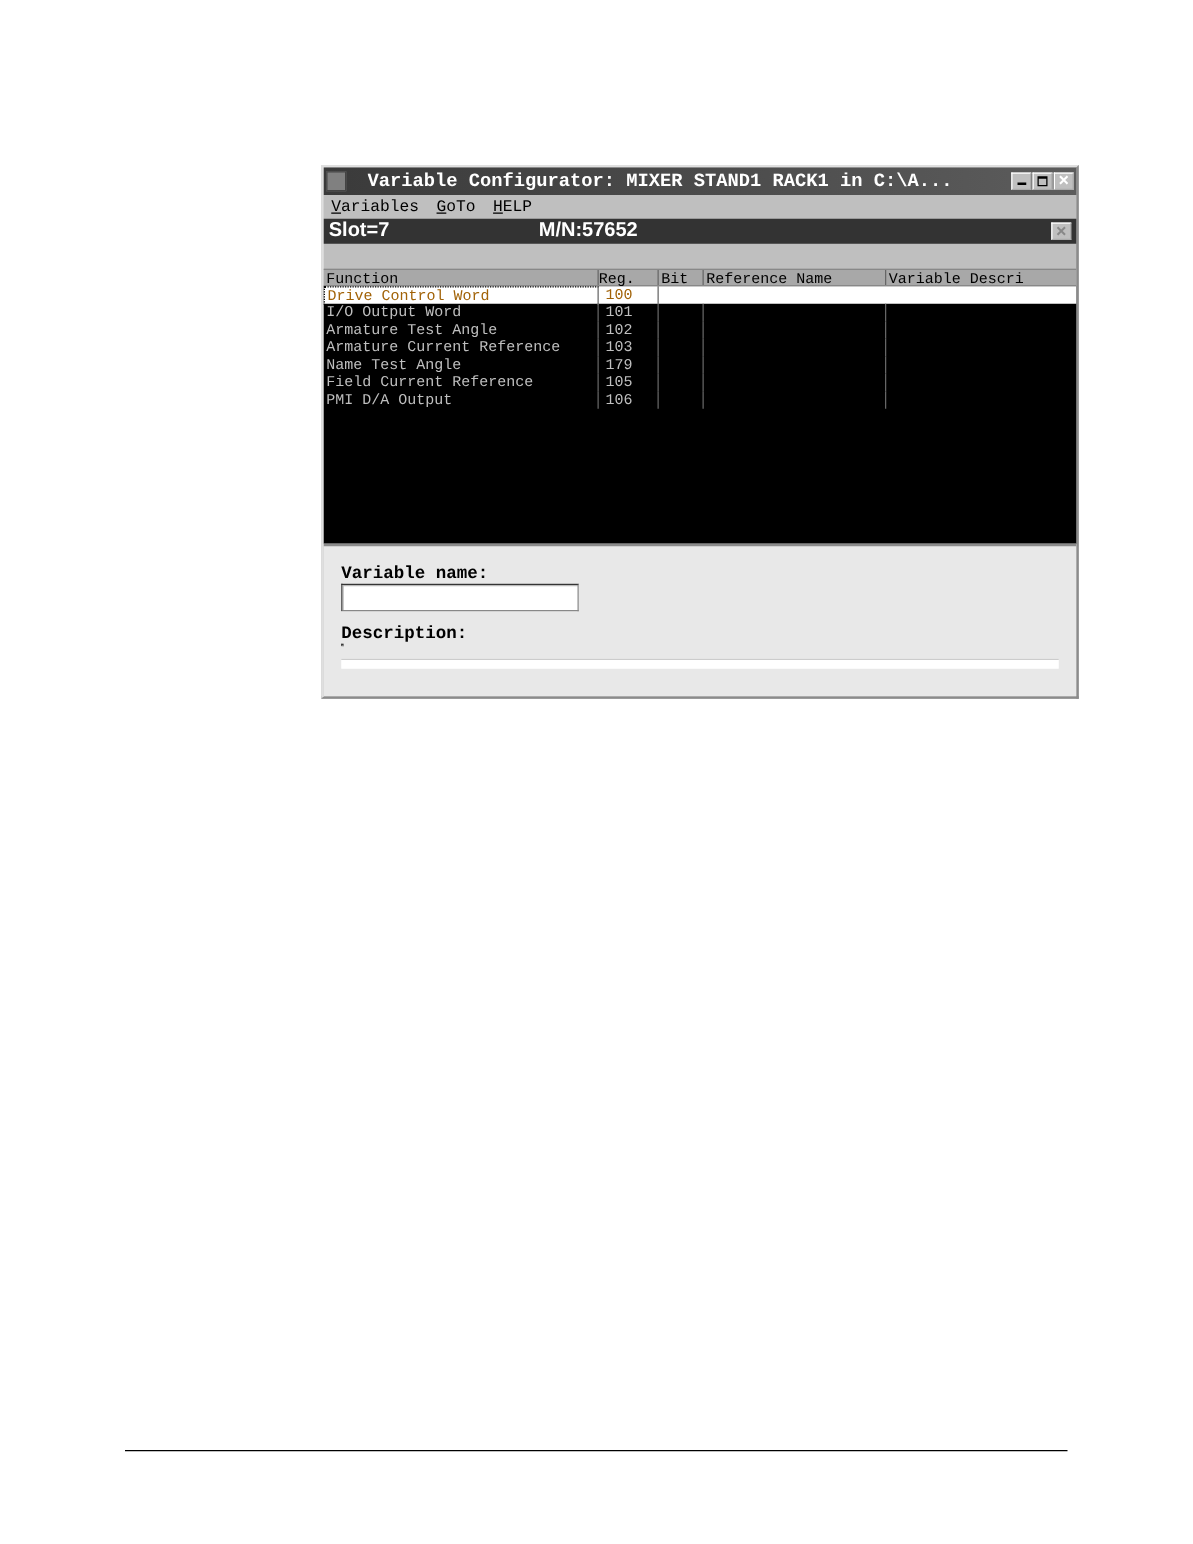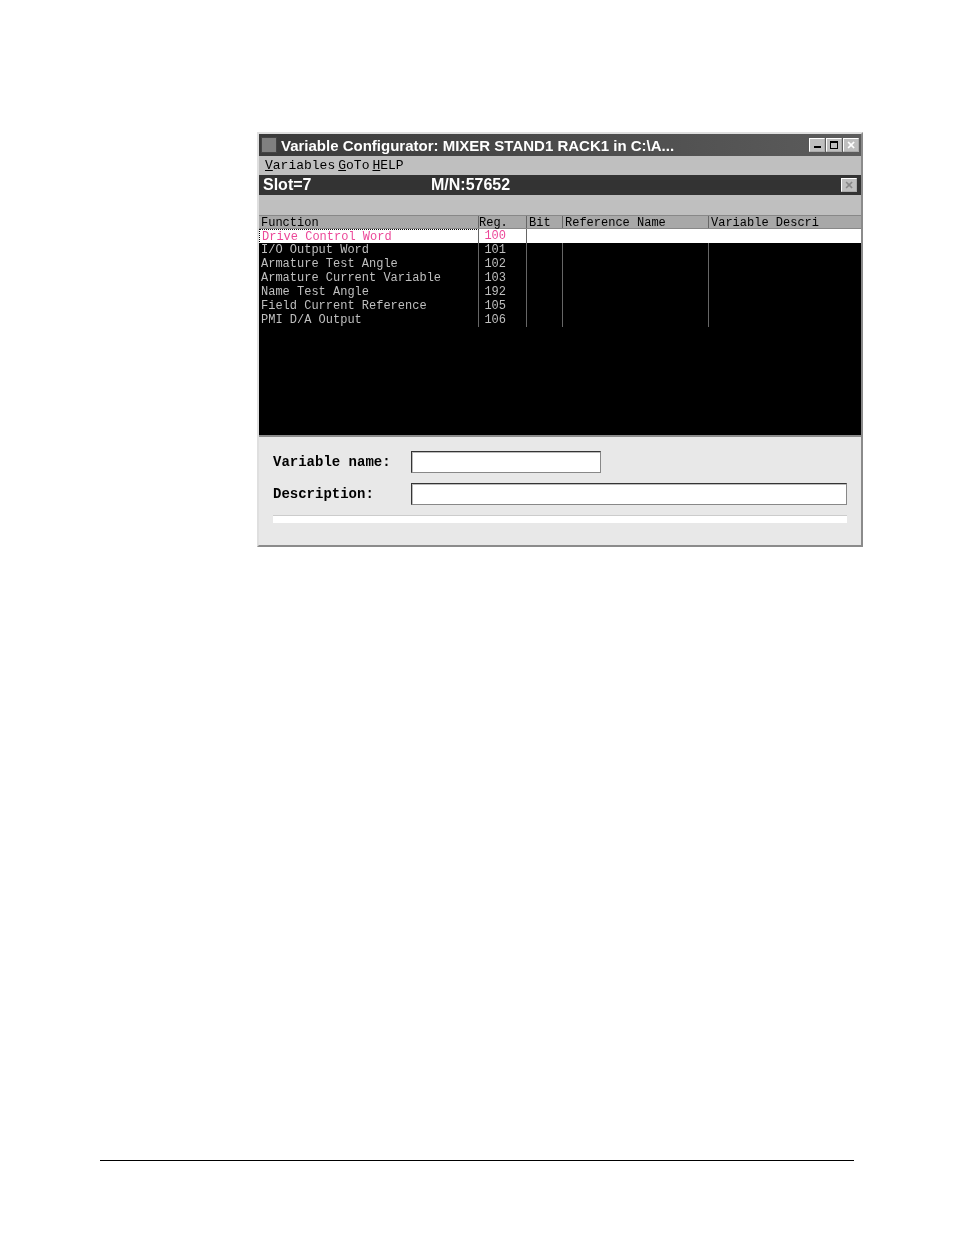--- a/index.html
+++ b/index.html
@@ -26,25 +26,26 @@
       border: 1px solid #444;
       margin-right: 4px;
       display: flex;
       align-items: center;
       justify-content: center;
       font-size: 8px;
       color: #000;
     }
     .titlebar-text {
       flex: 1;
-      font-family: Liberation Sans, sans-serif;
+      font-family: Liberation Mono, monospace;
       font-weight: bold;
       font-size: 15px;
       white-space: nowrap;
       overflow: hidden;
+      margin-left: 13px;
     }
     .titlebar-btns { display: flex; gap: 1px; }
     .titlebar-btn {
       width: 16px; height: 14px;
       background: #bfbfbf;
       border: 1px outset #fff;
       display: flex;
       align-items: center;
       justify-content: center;
       font-size: 10px;
@@ -53,21 +54,21 @@
       cursor: pointer;
     }
     .min-icon { border-bottom: 2px solid #000; width: 7px; height: 0; margin-top: 4px;}
     .max-icon { border: 1px solid #000; width: 8px; height: 8px; border-top: 2px solid #000;}
     .close-sym { font-size: 11px; font-weight: bold; line-height: 1;}
     .menubar {
       display: flex;
       padding: 2px 6px;
       font-family: 'Courier New', monospace;
       font-size: 13px;
-      gap: 3px;
+      gap: 14px;
       background: #bfbfbf;
     }
     .menu-item { cursor: pointer; }
     .underline { text-decoration: underline; }
     .infobar {
       background: #333333;
       color: #fff;
       display: flex;
       font-family: Liberation Sans, sans-serif;
       font-weight: bold;
@@ -107,31 +108,31 @@
     .col-varname { width: 146px; padding-left: 2px; border-right: 1px solid #666;}
     .col-vardesc { flex: 1; padding-left: 2px; }
     .table-body {
       background: #000;
       color: #bfbfbf;
       font-family: 'Courier New', monospace;
       font-size: 12px;
       height: 206px;
     }
     .table-row { display: flex; height: 14px; }
-    .table-row.selected { background: #fff; color: #ec4899; align-items: center; }
+    .table-row.selected { background: #fff; color: #a16207; align-items: center; }
     .table-row.selected .col-function { border-left: 1px dotted #000; border-top: 1px dotted #000; }
     .form-area {
       background: #e8e8e8;
       padding: 14px 14px 22px 14px;
       border-top: 2px inset #dfdfdf;
       font-family: 'Courier New', monospace;
       font-weight: bold;
       font-size: 14px;
     }
-    .form-row { display: flex; align-items: center; margin-bottom: 10px; }
+    .form-row { display: flex; align-items: flex-start; margin-bottom: 10px; flex-direction: column; }
     .form-label { width: 138px; }
     .form-input {
       background: #fff;
       border: 1px inset #888;
       height: 22px;
       box-shadow: inset 1px 1px 0 #bbb;
     }
     .form-input.short { width: 190px; }
     .form-input.long { flex: 1; }
     .bottom-strip { height: 8px; background: #fff; border-top: 1px solid #ccc; }
@@ -201,29 +202,29 @@
         <div class="col-vardesc"></div>
       </div>
       <div class="table-row">
         <div class="col-function">Armature Test Angle</div>
         <div class="col-reg">102</div>
         <div class="col-bit"></div>
         <div class="col-varname"></div>
         <div class="col-vardesc"></div>
       </div>
       <div class="table-row">
-        <div class="col-function">Armature Current Variable</div>
+        <div class="col-function">Armature Current Reference</div>
         <div class="col-reg">103</div>
         <div class="col-bit"></div>
         <div class="col-varname"></div>
         <div class="col-vardesc"></div>
       </div>
       <div class="table-row">
         <div class="col-function">Name Test Angle</div>
-        <div class="col-reg">192</div>
+        <div class="col-reg">179</div>
         <div class="col-bit"></div>
         <div class="col-varname"></div>
         <div class="col-vardesc"></div>
       </div>
       <div class="table-row">
         <div class="col-function">Field Current Reference</div>
         <div class="col-reg">105</div>
         <div class="col-bit"></div>
         <div class="col-varname"></div>
         <div class="col-vardesc"></div>

